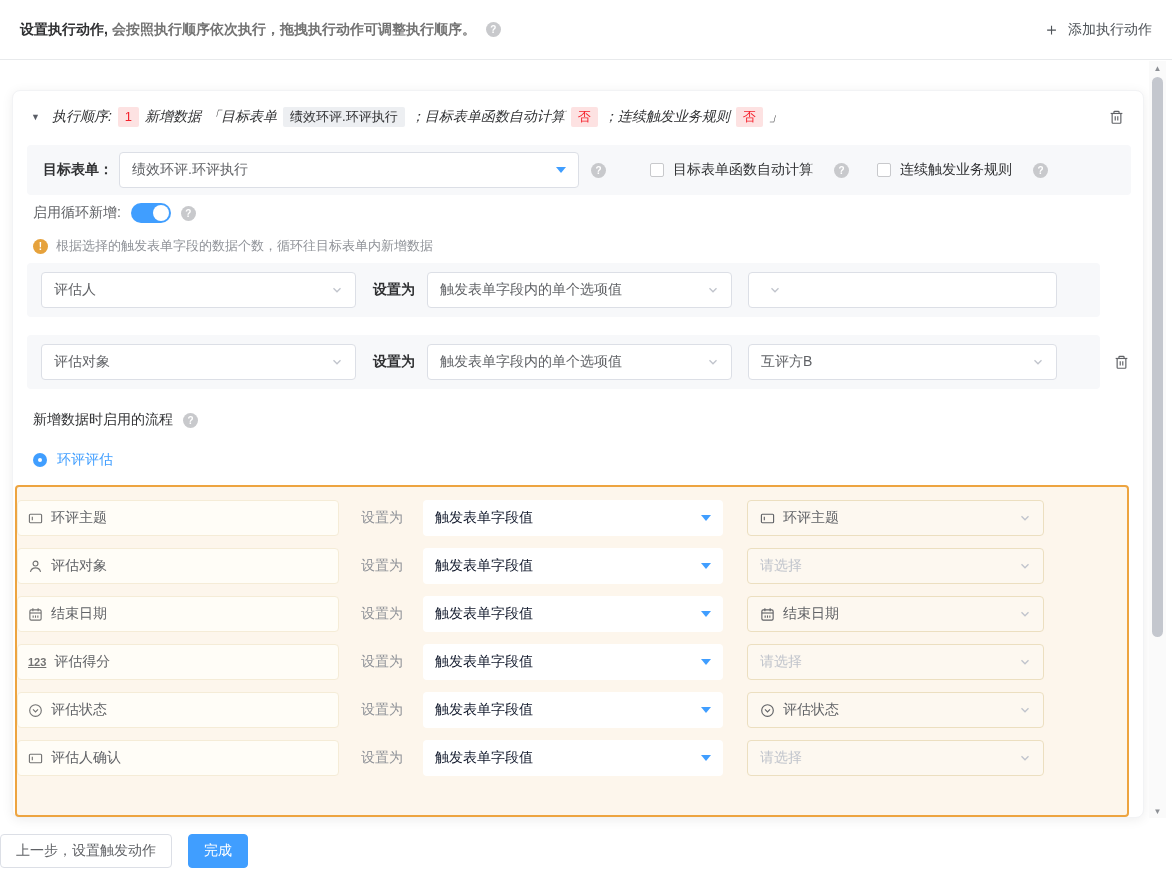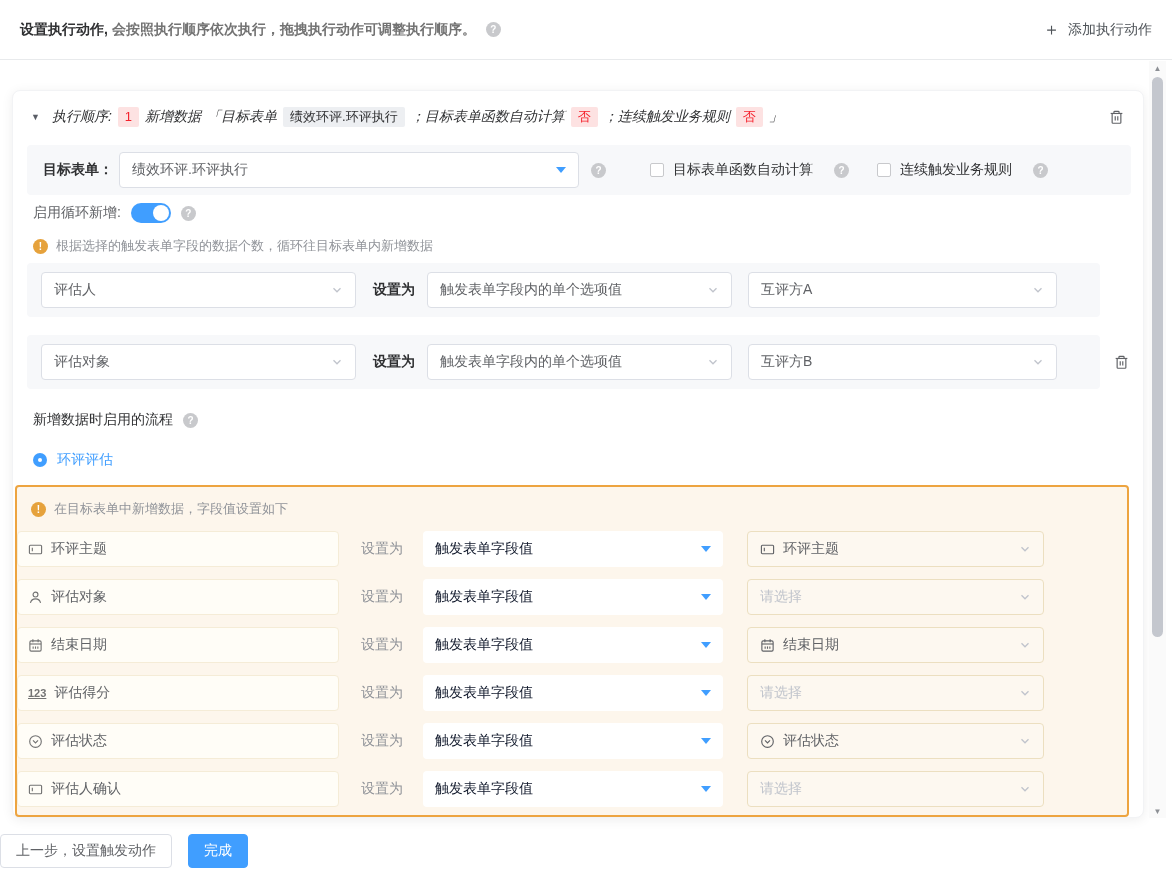--- a/index.html
+++ b/index.html
@@ -187,21 +187,20 @@
       <span class="set-label-dark set-label">设置为</span>
       <div class="sel loop-source">
         <span class="sel-text">触发表单字段内的单个选项值</span>
         <span class="chev">
           <svg width="12" height="12" viewBox="0 0 12 12">
                 <polyline points="2.5,4.2 6,7.8 9.5,4.2" fill="none" stroke="currentColor" stroke-width="1.3"></polyline>
               </svg>
         </span>
       </div>
       <div class="sel loop-value">
-        <span class="sel-text">互评方A</span>
         <span class="chev">
           <svg width="12" height="12" viewBox="0 0 12 12">
                 <polyline points="2.5,4.2 6,7.8 9.5,4.2" fill="none" stroke="currentColor" stroke-width="1.3"></polyline>
               </svg>
         </span>
       </div>
     </div>
     <div class="trash-slot"></div>
   </div>
 
@@ -250,24 +249,20 @@
     <span class="help"></span>
   </div>
   <div class="radio-row">
     <span class="radio">
         <span class="dot"></span>
       </span>
     <span class="radio-label">环评评估</span>
   </div>
 
   <div class="panel">
-    <div class="panel-hint">
-      <span class="warn"></span>
-      <span>在目标表单中新增数据，字段值设置如下</span>
-    </div>
     <div id="panel-rows">
   <div class="panel-row">
     <div class="fbox">
       <span class="ficon">
               <svg width="15" height="15" viewBox="0 0 16 16" fill="none" stroke="currentColor" stroke-width="1.2">
                 <rect x="1.5" y="3.5" width="13" height="9" rx="1"></rect>
                 <line x1="4.6" y1="6.2" x2="4.6" y2="9.8"></line>
               </svg>
             </span>
       <span class="fname">环评主题</span>

